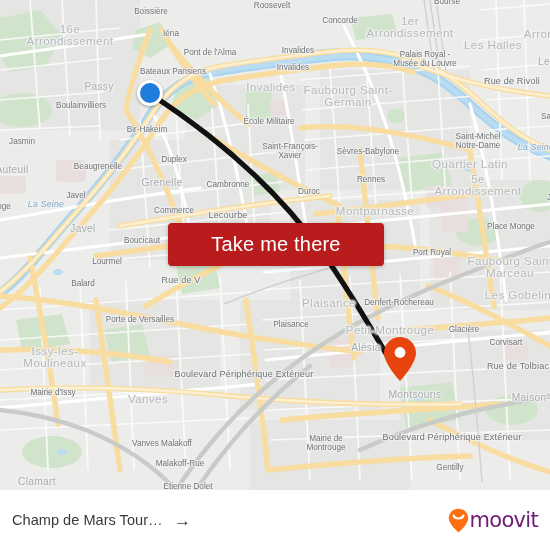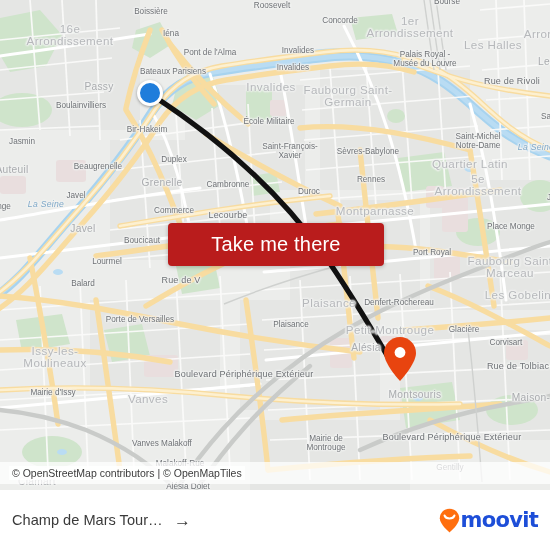--- a/index.html
+++ b/index.html
@@ -168,22 +168,22 @@
   }
   #moovit-logo {
     margin-left: auto;
     display: flex;
     align-items: center;
     height: 26px;
   }
   #moovit-wordmark {
     font-family: "DejaVu Sans", sans-serif;
     font-size: 21px;
-    font-weight: bold;
-    color: #1d4ed8;
+    font-weight: normal;
+    color: #701a75;
     letter-spacing: -0.7px;
     margin-left: 1px;
   }
 </style>
 </head>
 <body>
 
 <div id="app">
 
   <div id="map-viewport">
@@ -478,38 +478,35 @@
           <div class="mlabel mid" style="left: 415px; top: 395px;">Montsouris</div>
           <div class="mlabel mid" style="left: 531px; top: 398px;">Maison-</div>
           <div class="mlabel" style="left: 53px; top: 393px;">Mairie d'Issy</div>
           <div class="mlabel big" style="left: 148px; top: 399px;">Vanves</div>
           <div class="mlabel" style="left: 162px; top: 444px;">Vanves Malakoff</div>
           <div class="mlabel" style="left: 326px; top: 444px;">Mairie de<br>Montrouge</div>
           <div class="mlabel road" style="left: 452px; top: 438px;">Boulevard Périphérique Extérieur</div>
           <div class="mlabel" style="left: 450px; top: 468px;">Gentilly</div>
           <div class="mlabel mid" style="left: 37px; top: 482px;">Clamart</div>
           <div class="mlabel" style="left: 180px; top: 464px;">Malakoff-Rue</div>
-          <div class="mlabel" style="left: 188px; top: 487px;">Alésia Dolet</div>
+          <div class="mlabel" style="left: 188px; top: 487px;">Étienne Dolet</div>
         </div>
 
       <div id="origin-marker"></div>
 
       <div id="dest-marker">
         <svg width="34" height="46" viewBox="0 0 34 46">
           <path d="M17 1 C 8.2 1 1 8.2 1 17 C 1 28 17 45 17 45 C 17 45 33 28 33 17
                    C 33 8.2 25.8 1 17 1 Z" fill="#e8440f"></path>
           <circle cx="17" cy="16.5" r="5.4" fill="#ffffff"></circle>
         </svg>
       </div>
 
       <button id="take-me-there">Take me there</button>
 
-      <div id="attribution-bar">
-        <span id="attribution-text">© OpenStreetMap contributors | © OpenMapTiles</span>
-      </div>
     </div>
   </div>
 
   <div id="footer">
     <span id="footer-origin">Champ de Mars Tour Eiffel</span>
     <span id="footer-arrow">→</span>
 
     <div id="moovit-logo">
       <span style="display:flex;">
         <svg width="21" height="25" viewBox="0 0 21 25">

